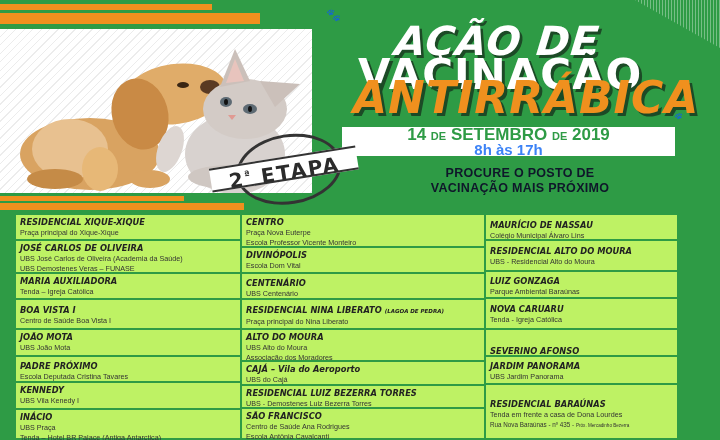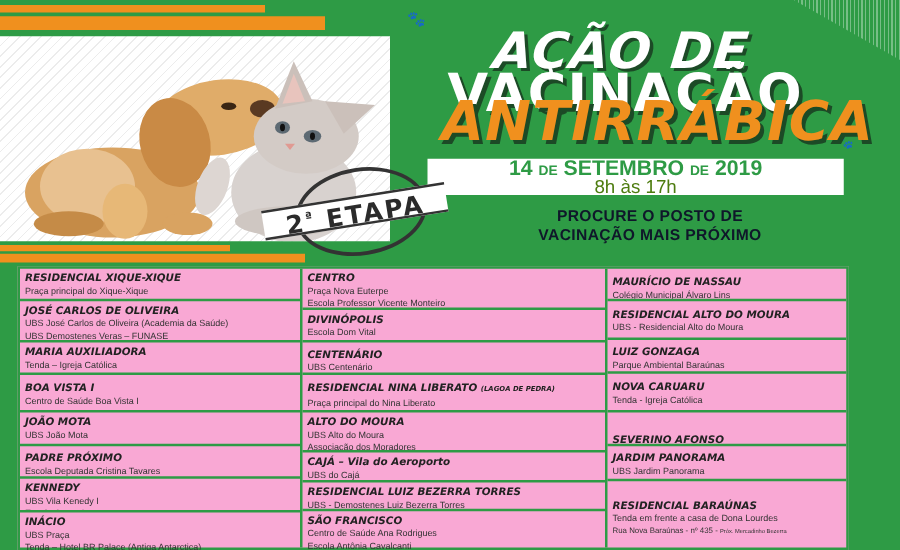--- a/index.html
+++ b/index.html
@@ -11,27 +11,27 @@
     .photo svg { position: absolute; left: 0; top: 0; }
     .hatch { position: absolute; right: 0; top: 0; width: 85px; height: 48px; background: repeating-linear-gradient(90deg, rgba(255,255,255,0.35) 0 1px, transparent 1px 3px); clip-path: polygon(0 0, 100% 0, 100% 100%); }
     .paw { position: absolute; color: #fff; font-size: 12px; letter-spacing: 2px; }
     .title { position: absolute; font-family: "DejaVu Sans", sans-serif; font-weight: bold; font-style: italic; color: #fff; text-shadow: 3px 3px 0 #1c4a26; white-space: nowrap; letter-spacing: 1px; }
     .t1 { left: 395px; top: 18px; font-size: 40px; transform: skewX(-6deg); }
     .t2 { left: 358px; top: 50px; font-size: 42px; font-style: normal; font-weight: 900; }
     .t3 { left: 353px; top: 74px; font-size: 44px; color: #f0901e; top: 72px; }
     .datebox { position: absolute; left: 342px; top: 127px; width: 333px; height: 29px; background: #fff; }
     .date { position: absolute; left: 0; top: 0; width: 100%; text-align: center; color: #2e9b45; font-weight: bold; font-size: 17px; line-height: 16px; }
     .date .small { font-size: 11px; }
-    .time { position: absolute; left: 0; top: 14px; width: 100%; text-align: center; color: #4d7c0f; font-weight: normal; font-size: 15px; }
+    .time { position: absolute; left: 0; top: 14px; width: 100%; text-align: center; color: #3b82f6; font-weight: bold; font-size: 15px; }
     .procure { position: absolute; left: 400px; top: 166px; width: 240px; text-align: center; color: #0f172a; font-weight: bold; font-size: 12.5px; line-height: 15px; letter-spacing: 0.3px; }
     .stamp { position: absolute; left: 210px; top: 135px; width: 148px; height: 70px; transform: rotate(-9deg); }
     .stamp .ring { position: absolute; left: 26px; top: 0; width: 106px; height: 70px; border: 3px solid #333; border-radius: 50%; }
     .stamp .band { position: absolute; left: 0; top: 22px; width: 148px; height: 24px; background: #fff; border-top: 2px solid #333; border-bottom: 2px solid #333; color: #2b2b2b; font-family: "DejaVu Sans", sans-serif; font-weight: 900; font-size: 20px; line-height: 20px; text-align: center; letter-spacing: 2px; }
     .stamp sup { font-size: 10px; }
-    .grid { position: absolute; left: 14px; top: 213px; width: 665px; height: 227px; background: #f9a8d4; border: 2px solid #2e9b45; }
+    .grid { position: absolute; left: 14px; top: 213px; width: 665px; height: 227px; background: #bef264; border: 2px solid #2e9b45; }
     .col { position: absolute; top: 0; height: 100%; }
     .cell { position: absolute; left: 0; width: 100%; border-bottom: 2px solid #2e9b45; padding: 2px 4px; overflow: hidden; }
     .col + .col { border-left: 2px solid #2e9b45; }
     .cell .name { font-family: "DejaVu Sans", sans-serif; font-weight: bold; font-style: italic; font-size: 8.3px; color: #222; white-space: nowrap; line-height: 11px; }
     .cell .name .note { font-size: 5.5px; }
     .cell .line { font-size: 7.2px; color: #333; line-height: 9.5px; white-space: nowrap; }
     .cell .line.tiny { font-size: 6.3px; }
     .cell .line .tinier { font-size: 4.6px; }
   </style>
 </head>

